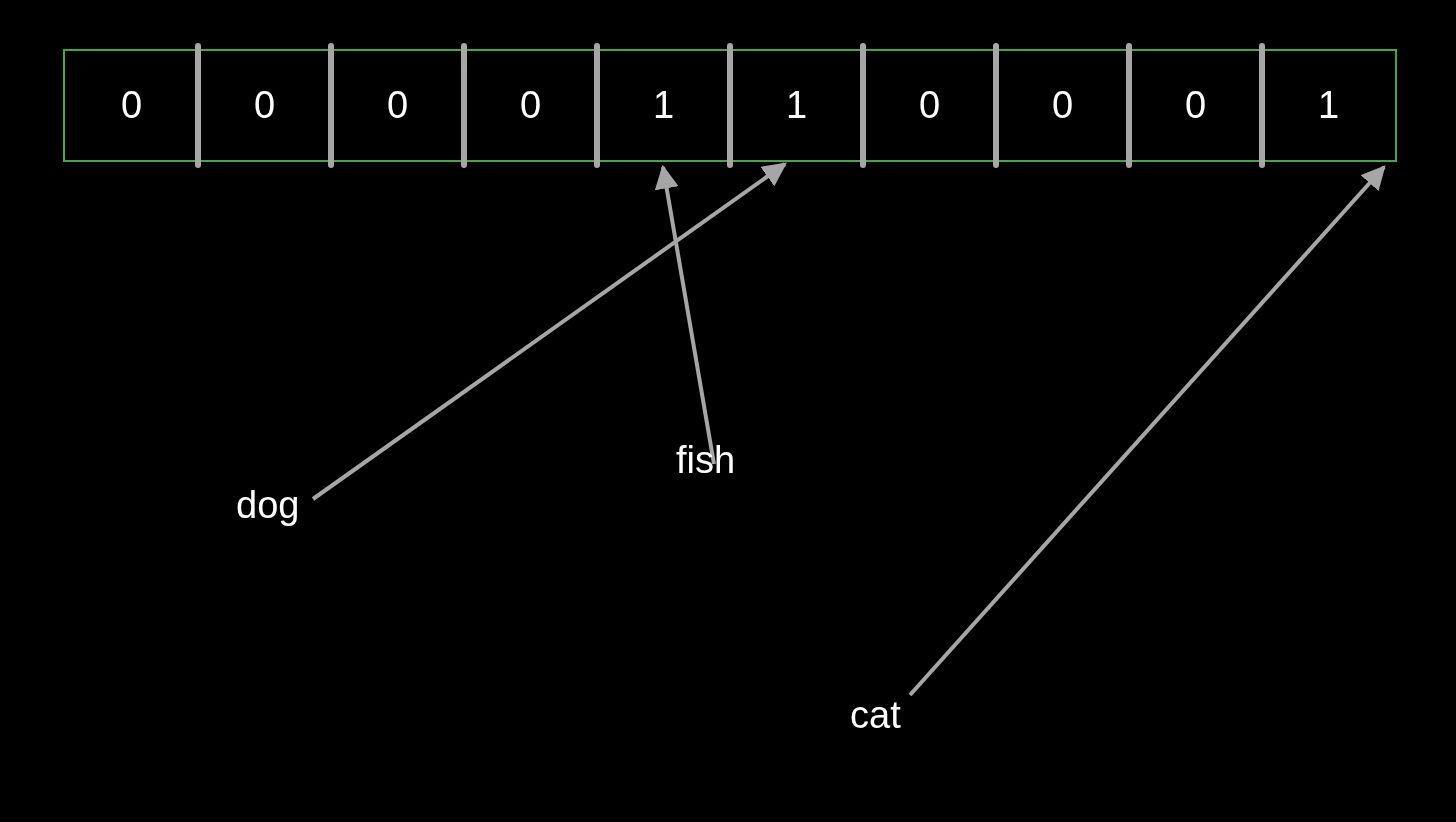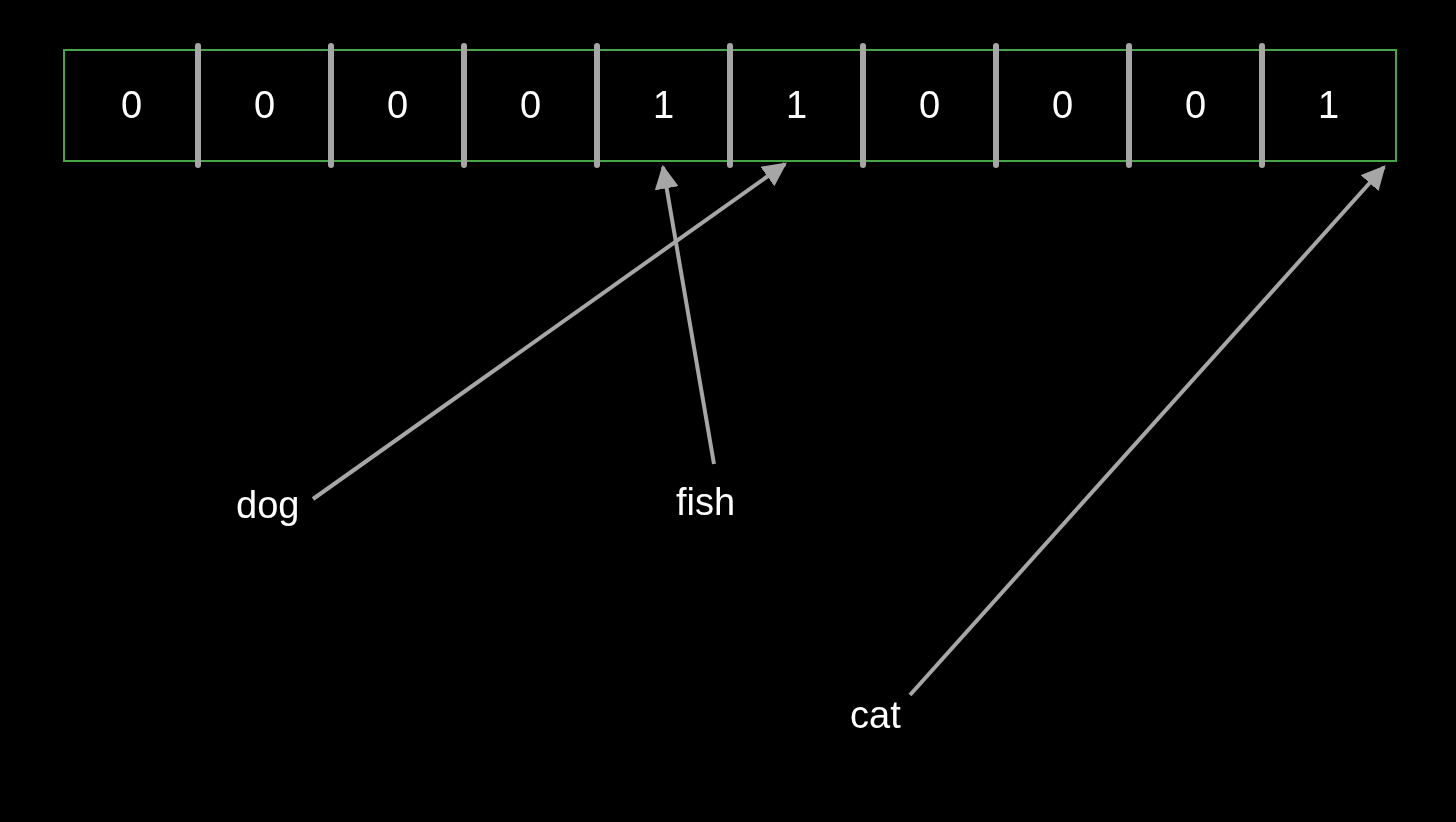--- a/index.html
+++ b/index.html
@@ -84,16 +84,16 @@
       <marker id="arrowhead" viewBox="0 0 10 10" refX="9" refY="5" markerWidth="6" markerHeight="6" orient="auto-start-reverse">
         <path d="M 0 0 L 10 5 L 0 10 z" fill="#a6a6a6"></path>
       </marker>
     </defs>
     <line x1="313" y1="499" x2="785" y2="164" stroke="#a6a6a6" stroke-width="4" marker-end="url(#arrowhead)"></line>
     <line x1="714" y1="464" x2="663" y2="167" stroke="#a6a6a6" stroke-width="4" marker-end="url(#arrowhead)"></line>
     <line x1="910" y1="695" x2="1384" y2="167" stroke="#a6a6a6" stroke-width="4" marker-end="url(#arrowhead)"></line>
   </svg>
 
   <div class="label" style="left:236px; top:484px;">dog</div>
-  <div class="label" style="left:676px; top:481px;">fish</div>
+  <div class="label" style="left:676px; top:439px;">fish</div>
   <div class="label" style="left:850px; top:694px;text-align:right;">cat</div>
 
 </div>
 
 </body></html>

